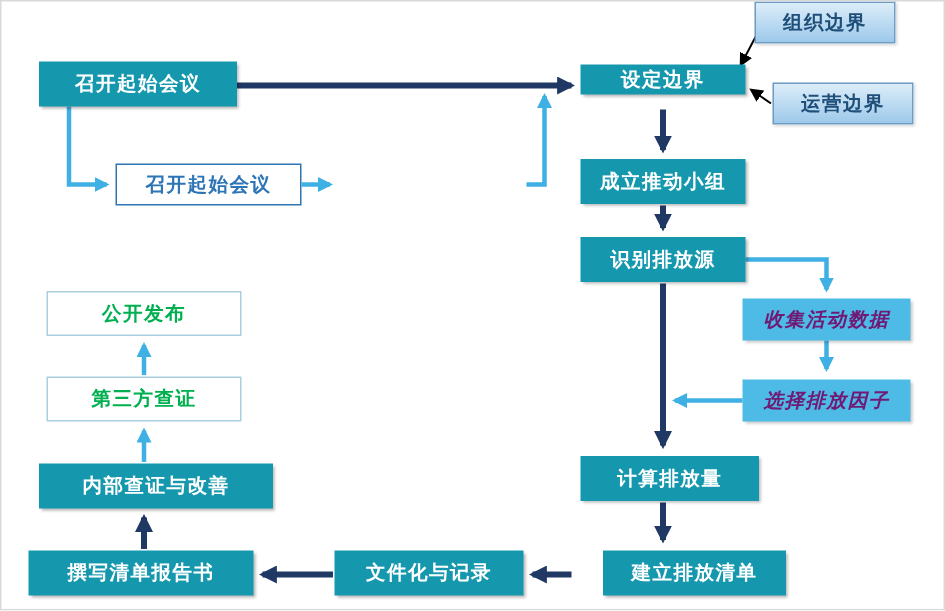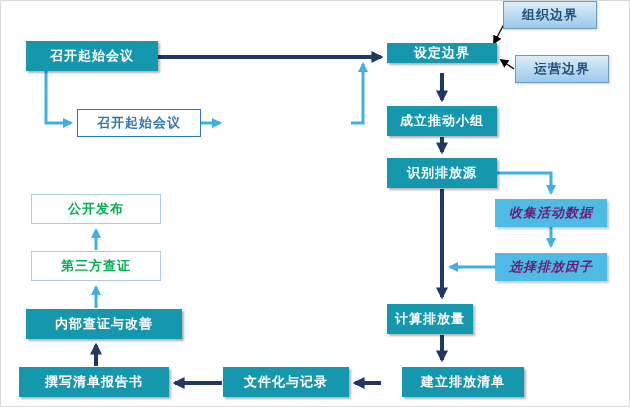--- a/index.html
+++ b/index.html
@@ -94,21 +94,21 @@
   <div class="node grad-blue" style="left:514px;top:54px;width:94px;height:28px">运营边界</div>
 
   <div class="node teal" style="left:386px;top:105px;width:110px;height:30px">成立推动小组</div>
 
   <div class="node teal" style="left:386px;top:157px;width:110px;height:30px">识别排放源</div>
 
   <div class="node lightblue" style="left:494px;top:198px;width:112px;height:28px">收集活动数据</div>
 
   <div class="node lightblue" style="left:494px;top:252px;width:112px;height:28px">选择排放因子</div>
 
-  <div class="node teal" style="left:386px;top:303px;width:86px;height:30px">计算排放量</div>
+  <div class="node teal" style="left:386px;top:303px;width:119px;height:30px">计算排放量</div>
 
   <div class="node teal" style="left:401px;top:366px;width:122px;height:30px">建立排放清单</div>
 
   <div class="node teal" style="left:222px;top:366px;width:126px;height:30px">文件化与记录</div>
 
   <div class="node teal" style="left:18px;top:366px;width:150px;height:30px">撰写清单报告书</div>
 
   <div class="node teal" style="left:25px;top:308px;width:156px;height:30px">内部查证与改善</div>
 
   <div class="node outline-green" style="left:30px;top:250px;width:130px;height:30px">第三方查证</div>

